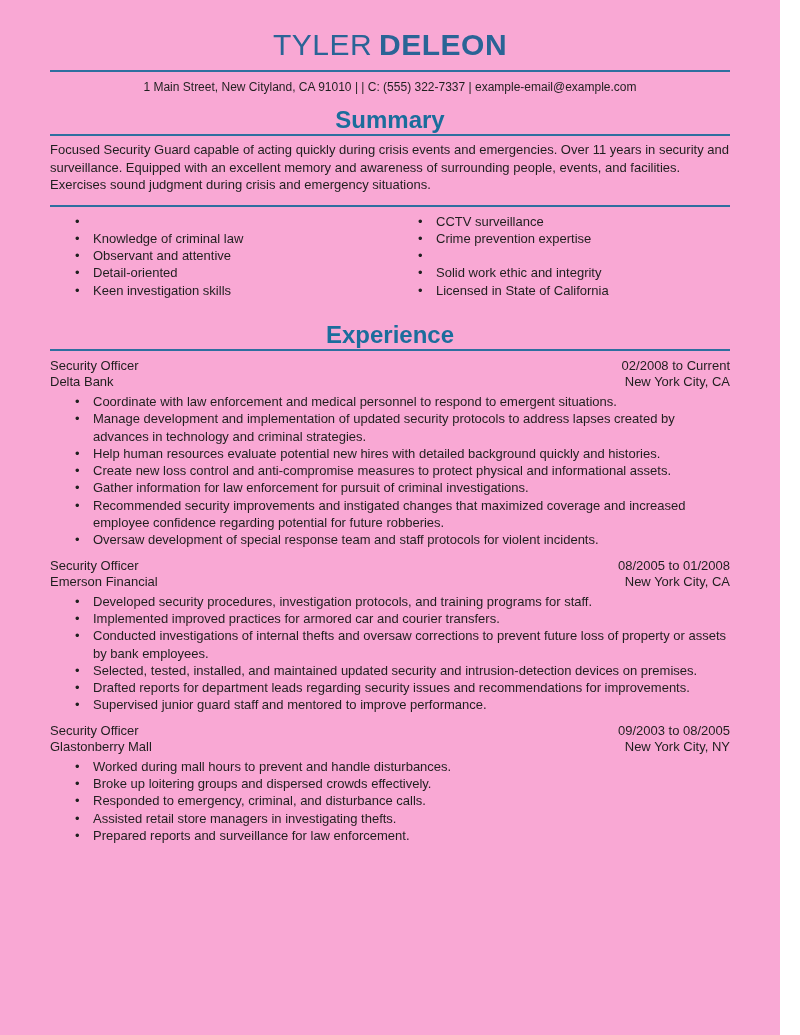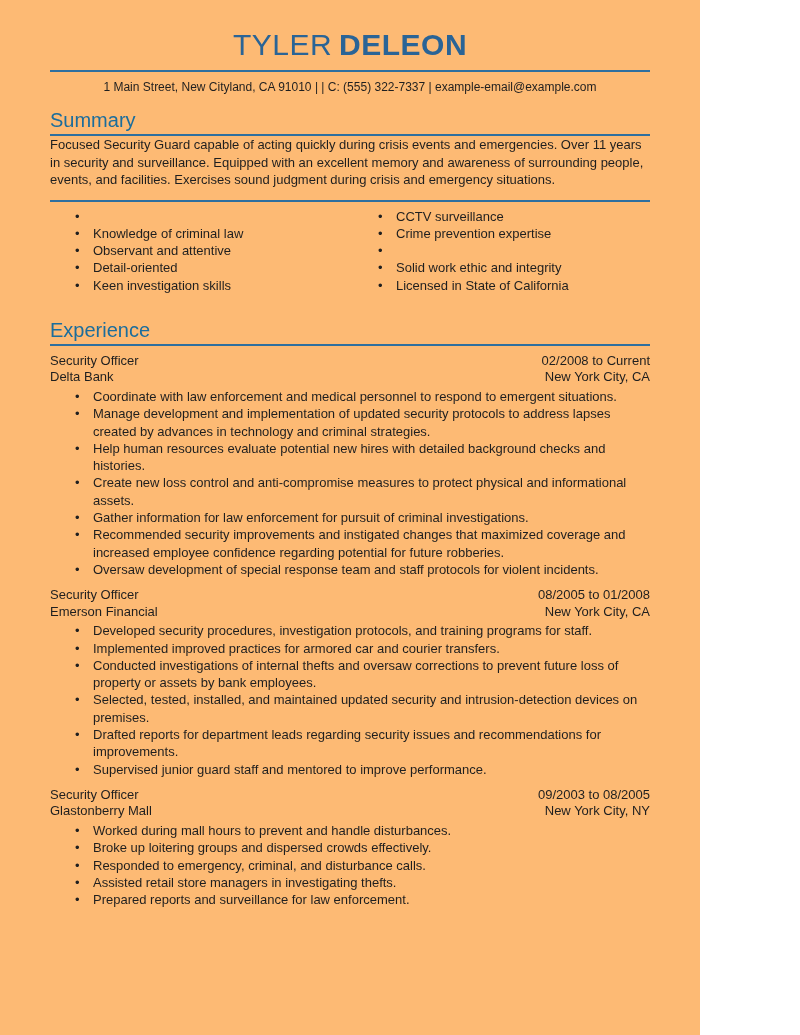--- a/index.html
+++ b/index.html
@@ -1,25 +1,25 @@
 <!DOCTYPE html>
 <html><head>
 <meta charset="utf-8">
 <style>
   html, body {
     margin: 0;
     padding: 0;
     background: #ffffff;
   }
   .page {
-    width: 700px;
+    width: 780px;
     height: 1035px;
     box-sizing: border-box;
     padding: 28px 50px 11px 50px;
-    background: #fdba74;
+    background: #f9a8d4;
     font-family: "Liberation Sans", "DejaVu Sans", sans-serif;
     color: #1f1f1f;
     overflow: hidden;
   }
   
   .name {
     text-align: center;
     font-size: 30px;
     line-height: 34px;
     color: #2a6496;
@@ -35,35 +35,37 @@
   }
   .contact {
     text-align: center;
     font-size: 12px;
     line-height: 15px;
     margin-top: 8px;
     color: #1f1f1f;
   }
   
   .section-title {
-    font-size: 20px;
+    text-align: center;
+    font-size: 24px;
     line-height: 24px;
-    font-weight: 400;
+    font-weight: 700;
     color: #1b6d9c;
   }
   .section-rule {
     border: none;
     border-top: 2px solid #2e6f9f;
     margin: 2px 0 0 0;
   }
   .sec-summary    { margin-top: 13px; }
   .sec-highlights { margin-top: 11px; }
   .sec-experience { margin-top: 24px; }
   
   .summary-text {
+    margin-top: 5px;
     font-size: 13px;
     line-height: 17.5px;
   }
   
   .item {
     display: flex;
     font-size: 13px;
     line-height: 17.3px;
   }
   .item .dot {
@@ -173,21 +175,21 @@
         <div class="item">
             <span class="dot">•</span>
             <span class="txt">Coordinate with law enforcement and medical personnel to respond to emergent situations.</span>
           </div>
         <div class="item">
             <span class="dot">•</span>
             <span class="txt">Manage development and implementation of updated security protocols to address lapses created by advances in technology and criminal strategies.</span>
           </div>
         <div class="item">
             <span class="dot">•</span>
-            <span class="txt">Help human resources evaluate potential new hires with detailed background checks and histories.</span>
+            <span class="txt">Help human resources evaluate potential new hires with detailed background quickly and histories.</span>
           </div>
         <div class="item">
             <span class="dot">•</span>
             <span class="txt">Create new loss control and anti-compromise measures to protect physical and informational assets.</span>
           </div>
         <div class="item">
             <span class="dot">•</span>
             <span class="txt">Gather information for law enforcement for pursuit of criminal investigations.</span>
           </div>
         <div class="item">

